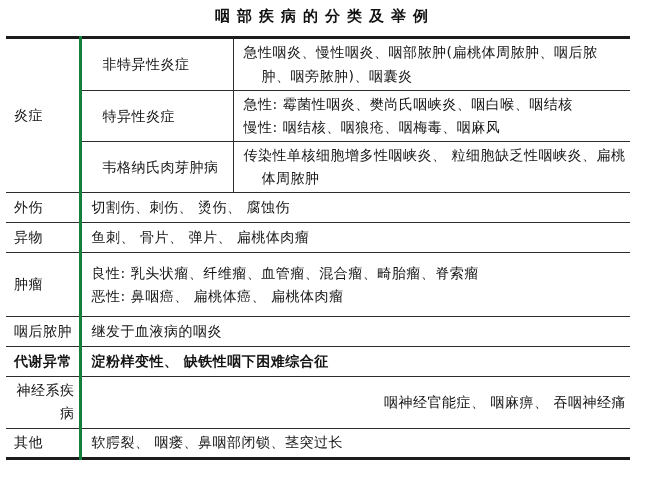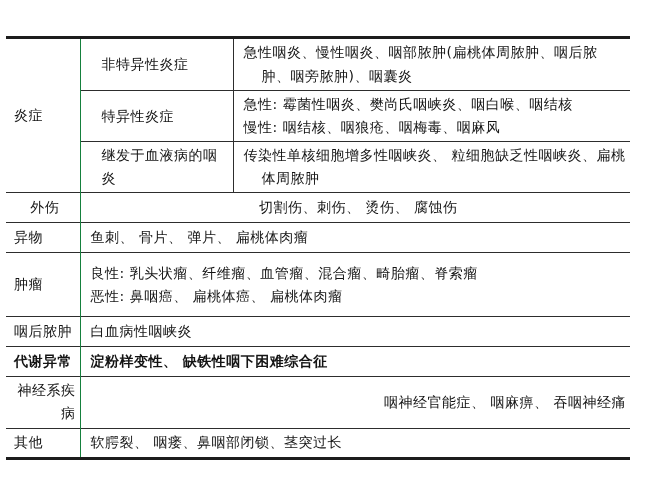--- a/index.html
+++ b/index.html
@@ -41,48 +41,49 @@
   col.c3 { width: 397px; }
   td {
     vertical-align: middle;
     padding: 2px 4px 2px 0;
     line-height: 1.65;
     border-top: 1px solid #2d2d2d;
   }
   tr:first-child > td { border-top: none; }
   td.cat {
     padding-left: 8px;
-    border-right: 1px solid #15803d;
+    border-right: 3px solid #15803d;
   }
   td.sub {
     padding-left: 21px;
     border-right: 1px solid #2d2d2d;
   }
   td.ex { padding-left: 10px; }
   .hang {
     padding-left: 18px;
     text-indent: -18px;
   }
   
   tr.r1  { height: 53px; }
   tr.r2  { height: 43px; }
   tr.r3  { height: 48px; }
-  tr.r4  { height: 30px; text-align: center; }
+  tr.r4  { height: 30px; }
   tr.r5  { height: 30px; }
   tr.r6  { height: 64px; }
   tr.r7  { height: 30px; }
   tr.r8  { height: 30px; font-weight: bold; }
   tr.r9  { height: 51px; text-align: right; }
   tr.r10 { height: 30px; }
 </style>
 </head>
 <body>
 
 <div class="page">
 
+  <div class="title">咽部疾病的分类及举例</div>
 
   <table class="cls">
     <colgroup>
         <col class="c1">
         <col class="c2">
         <col class="c3">
       </colgroup>
 
     <tbody>
         <tr class="r1">
@@ -95,21 +96,21 @@
 
     <tr class="r2">
       <td class="sub">特异性炎症</td>
       <td class="ex">
         <div>急性: 霉菌性咽炎、樊尚氏咽峡炎、咽白喉、咽结核</div>
         <div>慢性: 咽结核、咽狼疮、咽梅毒、咽麻风</div>
       </td>
     </tr>
 
     <tr class="r3">
-      <td class="sub">继发于血液病的咽炎</td>
+      <td class="sub">韦格纳氏肉芽肿病</td>
       <td class="ex">
         <div class="hang">传染性单核细胞增多性咽峡炎、 粒细胞缺乏性咽峡炎、扁桃体周脓肿</div>
       </td>
     </tr>
 
     <tr class="r4">
       <td class="cat">外伤</td>
       <td class="ex" colspan="2">
         <div>切割伤、刺伤、 烫伤、 腐蚀伤</div>
       </td>
@@ -126,21 +127,21 @@
       <td class="cat">肿瘤</td>
       <td class="ex" colspan="2">
         <div>良性: 乳头状瘤、纤维瘤、血管瘤、混合瘤、畸胎瘤、脊索瘤</div>
         <div>恶性: 鼻咽癌、 扁桃体癌、 扁桃体肉瘤</div>
       </td>
     </tr>
 
     <tr class="r7">
       <td class="cat">咽后脓肿</td>
       <td class="ex" colspan="2">
-        <div>白血病性咽峡炎</div>
+        <div>继发于血液病的咽炎</div>
       </td>
     </tr>
 
     <tr class="r8">
       <td class="cat">代谢异常</td>
       <td class="ex" colspan="2">
         <div>淀粉样变性、 缺铁性咽下困难综合征</div>
       </td>
     </tr>
 

